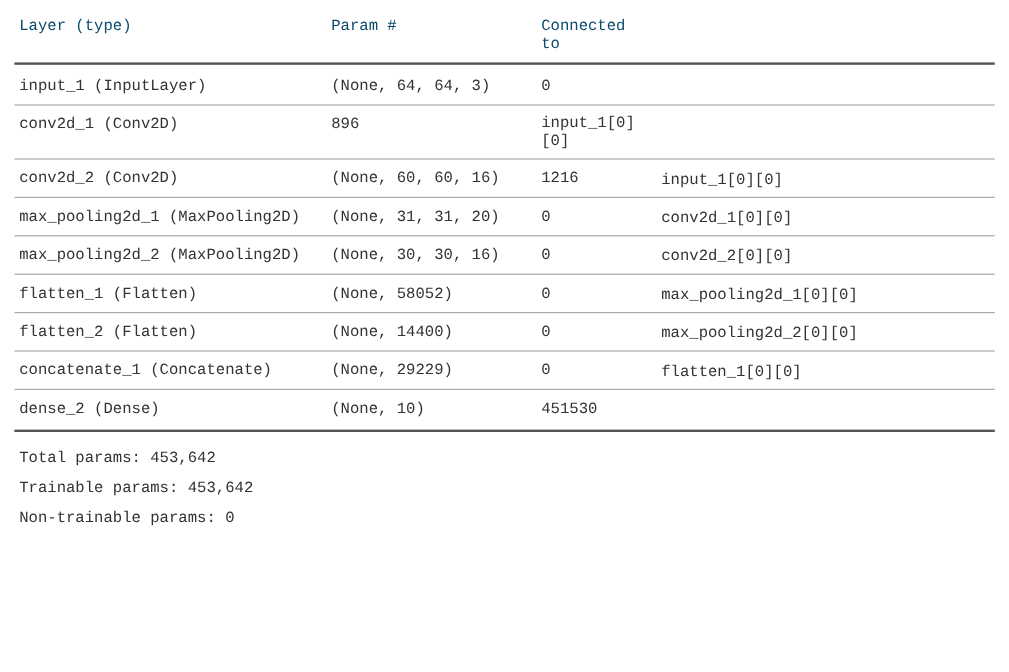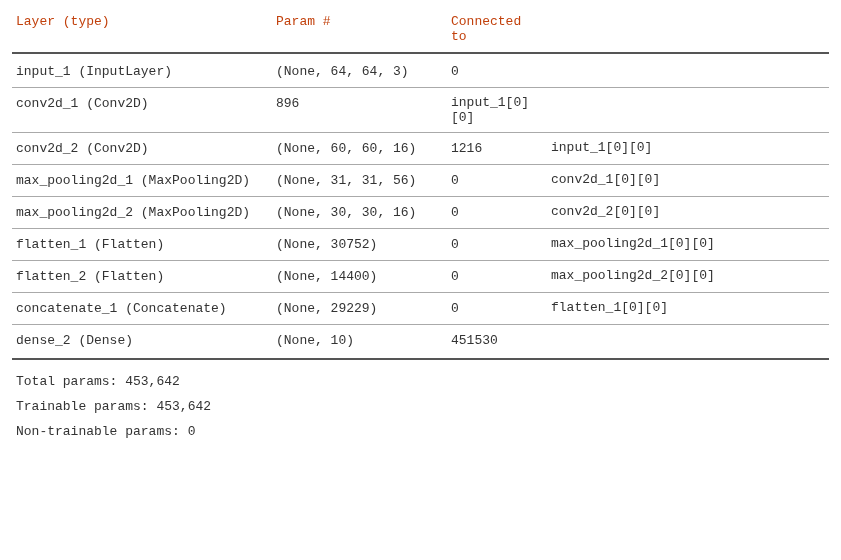--- a/index.html
+++ b/index.html
@@ -20,21 +20,21 @@
 
     .table-container {
       width: 100%;
     }
 
     .header-row {
       display: grid;
       grid-template-columns: 260px 175px 100px 1fr;
       padding: 4px 0;
       font-weight: normal;
-      color: #c2410c;
+      color: #0c4a6e;
     }
 
     .header-row span {
       padding: 2px 4px;
     }
 
     .double-separator {
       border: none;
       border-top: 2px solid #555;
       margin: 2px 0;
@@ -55,20 +55,21 @@
     }
 
     .data-row span {
       padding: 2px 4px;
       font-family: Liberation Mono, monospace;
     }
 
     .connected-cell {
       display: flex;
       flex-direction: column;
+      justify-content: flex-end;
     }
 
     .connected-cell span {
       padding: 1px 4px;
       display: block;
     }
 
     .summary-section {
       margin-top: 6px;
       padding: 4px 0;
@@ -115,39 +116,39 @@
         <span>conv2d_2 (Conv2D)</span>
         <span>(None, 60, 60, 16)</span>
         <span>1216</span>
         <div class="connected-cell">
           <span>input_1[0][0]</span>
         </div>
       </div>
       <hr class="single-separator">
       <div class="data-row">
         <span>max_pooling2d_1 (MaxPooling2D)</span>
-        <span>(None, 31, 31, 56)</span>
+        <span>(None, 31, 31, 20)</span>
         <span>0</span>
         <div class="connected-cell">
           <span>conv2d_1[0][0]</span>
         </div>
       </div>
       <hr class="single-separator">
       <div class="data-row">
         <span>max_pooling2d_2 (MaxPooling2D)</span>
         <span>(None, 30, 30, 16)</span>
         <span>0</span>
         <div class="connected-cell">
           <span>conv2d_2[0][0]</span>
         </div>
       </div>
       <hr class="single-separator">
       <div class="data-row">
         <span>flatten_1 (Flatten)</span>
-        <span>(None, 30752)</span>
+        <span>(None, 58052)</span>
         <span>0</span>
         <div class="connected-cell">
           <span>max_pooling2d_1[0][0]</span>
         </div>
       </div>
       <hr class="single-separator">
       <div class="data-row">
         <span>flatten_2 (Flatten)</span>
         <span>(None, 14400)</span>
         <span>0</span>

